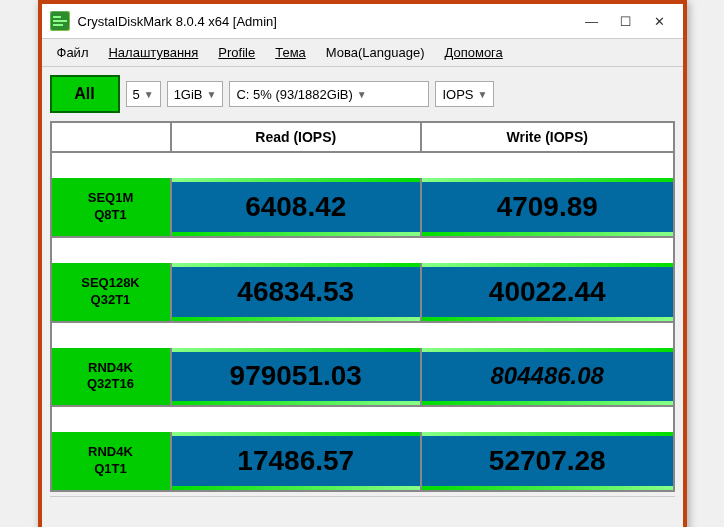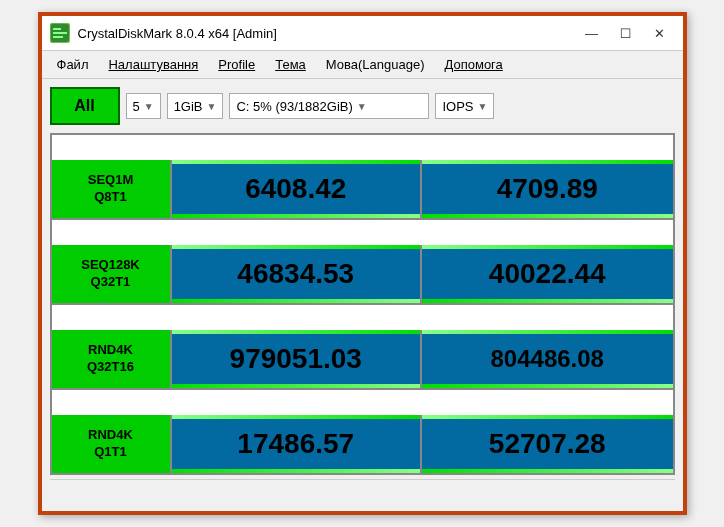--- a/index.html
+++ b/index.html
@@ -259,20 +259,25 @@
         <span class="dropdown-arrow">▼</span>
       </div>
       <div class="dropdown">
         <span>IOPS</span>
         <span class="dropdown-arrow">▼</span>
       </div>
     </div>
 
     <div class="table-container">
 
+      <div class="table-header">
+        <div class="table-header-cell"></div>
+        <div class="table-header-cell">Read (IOPS)</div>
+        <div class="table-header-cell">Write (IOPS)</div>
+      </div>
 
       <div class="table-row">
         <div class="row-label">SEQ1M<br>Q8T1</div>
         <div class="row-value value-cell">
           <span class="value-text">6408.42</span>
         </div>
         <div class="row-value value-cell" style="border-right:none;">
           <span class="value-text">4709.89</span>
         </div>
       </div>
@@ -286,21 +291,21 @@
           <span class="value-text">40022.44</span>
         </div>
       </div>
 
       <div class="table-row">
         <div class="row-label">RND4K<br>Q32T16</div>
         <div class="row-value value-cell">
           <span class="value-text" style="font-size:28px;">979051.03</span>
         </div>
         <div class="row-value value-cell" style="border-right:none;">
-          <span class="value-text" style="font-size:24px;">804486.08</span>
+          <span class="value-text" style="font-size:24px;font-style:italic;">804486.08</span>
         </div>
       </div>
 
       <div class="table-row">
         <div class="row-label">RND4K<br>Q1T1</div>
         <div class="row-value value-cell">
           <span class="value-text">17486.57</span>
         </div>
         <div class="row-value value-cell" style="border-right:none;">
           <span class="value-text">52707.28</span>

